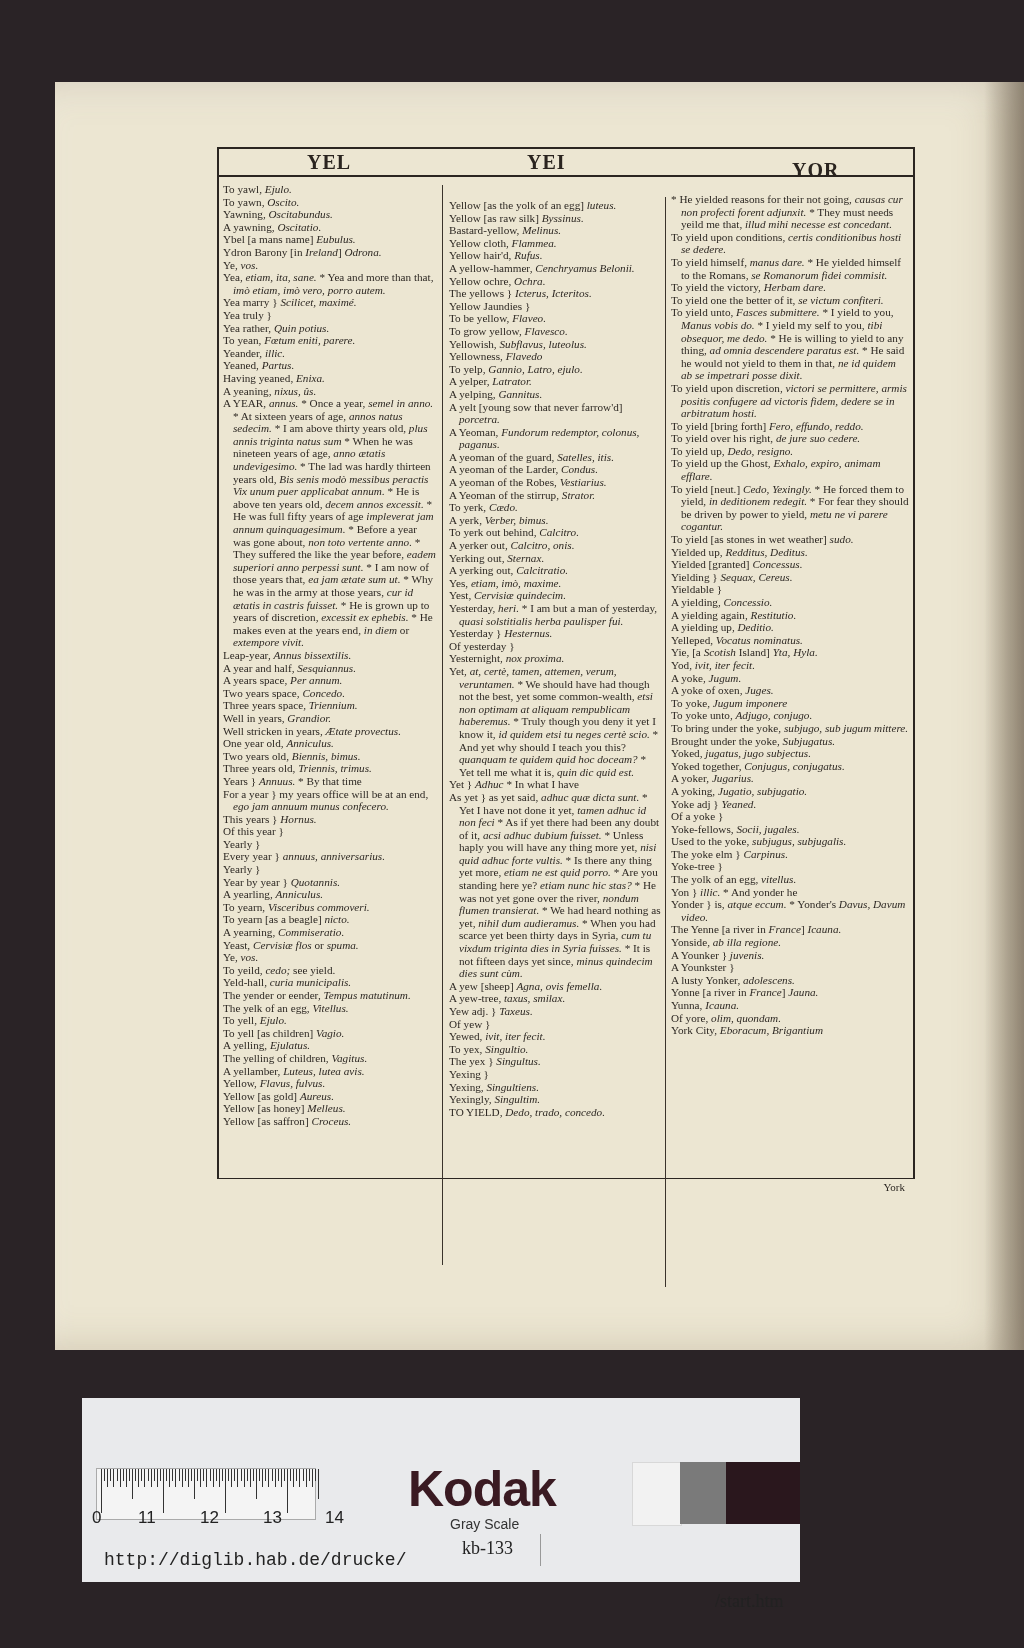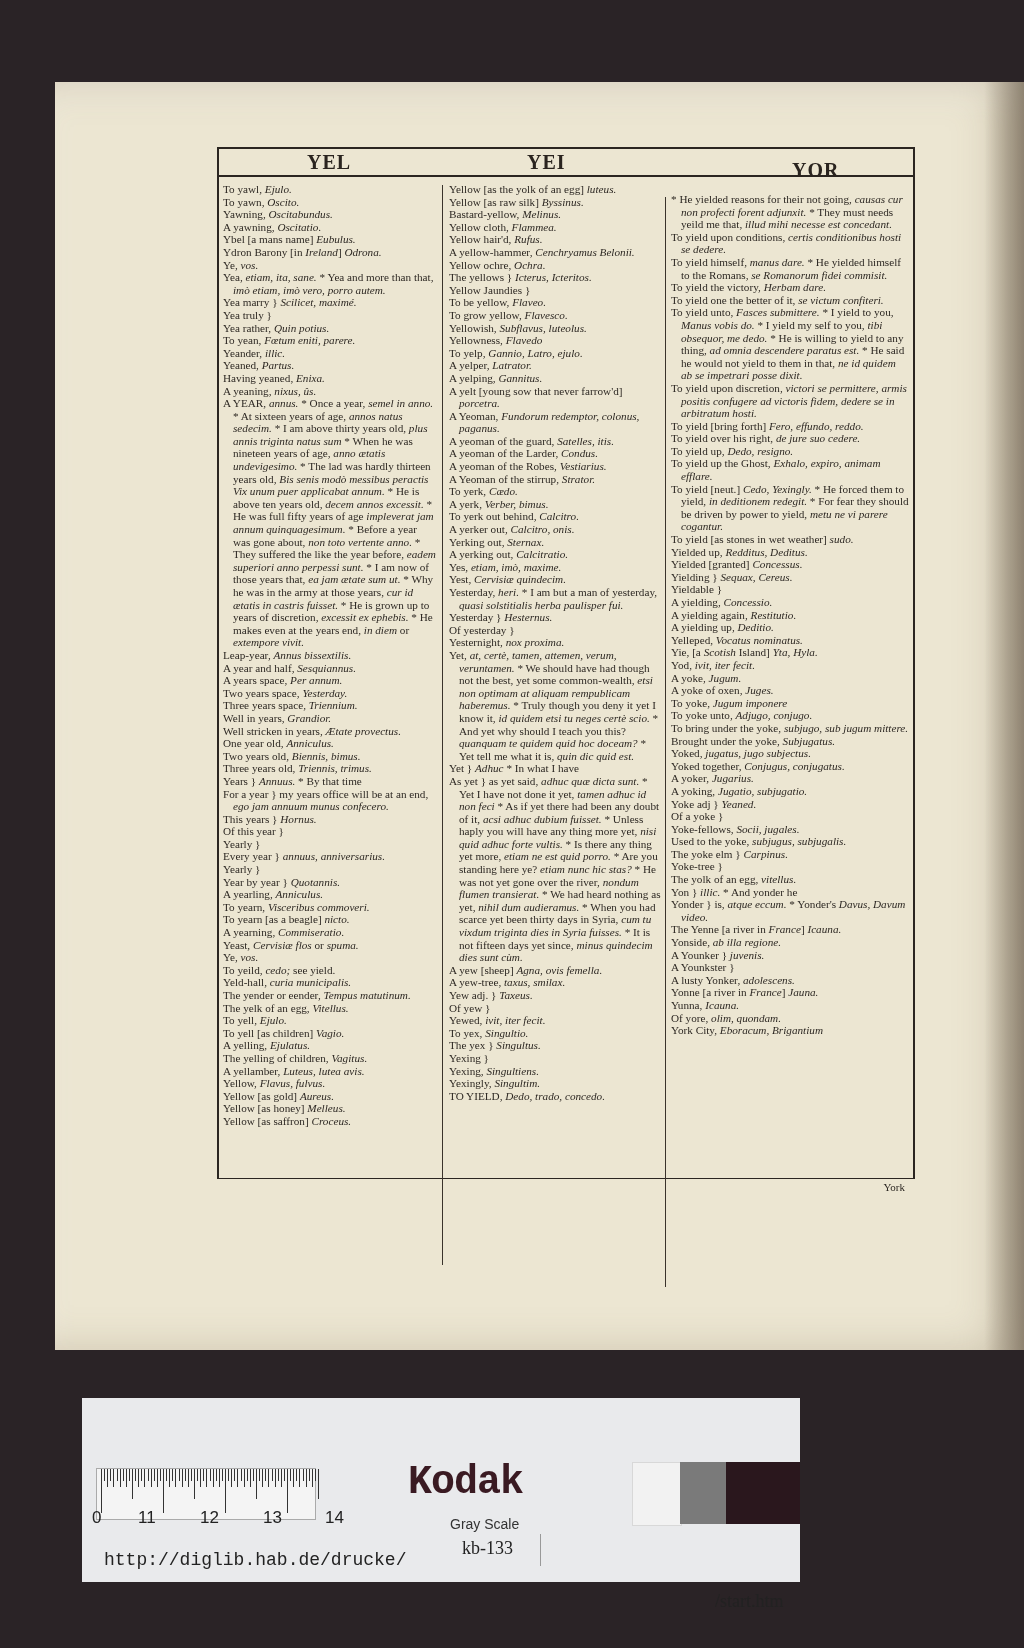--- a/index.html
+++ b/index.html
@@ -31,21 +31,21 @@
   .head {
     position:absolute; top:4px; font-size:20px; font-weight:bold; color:#2a241f; letter-spacing:1px;
   }
   .head.l { left:90px; }
   .head.m { left:310px; }
   .head.r { left:575px; top:12px; }
   .col {
     position:absolute; top:36px; font-size:11.2px; line-height:12.6px; color:#2d2823;
   }
   .col.c1 { left:6px; width:214px; }
-  .col.c2 { left:232px; width:212px; top:36px; }
+  .col.c2 { left:232px; width:212px; top:52px; }
   .col.c3 { left:454px; width:238px; top:46px; }
   .entry { margin:0; padding-left:10px; text-indent:-10px; }
   .entry i { font-style:italic; }
   .catch { position:absolute; right:10px; bottom:-14px; font-size:11px; color:#2d2823; }
 
   .target {
     position:absolute; left:82px; top:1398px; width:718px; height:184px;
     background:#e9eaec;
   }
   .lib-title {
@@ -53,22 +53,22 @@
     font-size:31px; color:#3a2025; letter-spacing:0.3px;
   }
   .ruler {
     position:absolute; left:14px; top:70px; width:218px; height:50px;
     border:1px solid #aaa; background:#f4f4f4;
   }
   .ruler .tick { position:absolute; top:0; width:1px; background:#333; }
   .ruler-labels { position:absolute; left:10px; top:110px; width:270px; height:20px; font-family:"Liberation Sans", sans-serif; font-size:17px; color:#222; }
   .ruler-labels span { position:absolute; top:0; }
   .kodak {
-    position:absolute; left:326px; top:62px; font-family:Liberation Mono, monospace; font-weight:bold;
-    font-size:40px; color:#3a1a22; letter-spacing:-1px;
+    position:absolute; left:326px; top:62px; font-family:Liberation Sans, sans-serif; font-weight:bold;
+    font-size:50px; color:#3a1a22; letter-spacing:-1px;
   }
   .grayscale {
     position:absolute; left:368px; top:118px; font-family:"Liberation Sans", sans-serif; font-size:14px; color:#333;
   }
   .swatch { position:absolute; top:64px; height:62px; }
   .sw1 { left:550px; width:48px; background:#f2f2f2; border:1px solid #d8d8d8; }
   .sw2 { left:598px; width:46px; background:#7a7a7a; }
   .sw3 { left:644px; width:74px; background:#2a171d; }
   .url-left { position:absolute; left:22px; top:152px; font-family:Liberation Mono, monospace; font-size:18px; color:#222; }
   .kb { position:absolute; left:380px; top:140px; font-family:"Liberation Serif", serif; font-size:18px; color:#222; }
@@ -107,21 +107,21 @@
         <p class="entry">Yea rather, <i>Quin potius.</i></p>
         <p class="entry">To yean, <i>Fœtum eniti, parere.</i></p>
         <p class="entry">Yeander, <i>illic.</i></p>
         <p class="entry">Yeaned, <i>Partus.</i></p>
         <p class="entry">Having yeaned, <i>Enixa.</i></p>
         <p class="entry">A yeaning, <i>nixus, ûs.</i></p>
         <p class="entry">A YEAR, <i>annus.</i> * Once a year, <i>semel in anno.</i> * At sixteen years of age, <i>annos natus sedecim.</i> * I am above thirty years old, <i>plus annis triginta natus sum</i> * When he was nineteen years of age, <i>anno ætatis undevigesimo.</i> * The lad was hardly thirteen years old, <i>Bis senis modò messibus peractis Vix unum puer applicabat annum.</i> * He is above ten years old, <i>decem annos excessit.</i> * He was full fifty years of age <i>impleverat jam annum quinquagesimum.</i> * Before a year was gone about, <i>non toto vertente anno.</i> * They suffered the like the year before, <i>eadem superiori anno perpessi sunt.</i> * I am now of those years that, <i>ea jam ætate sum ut.</i> * Why he was in the army at those years, <i>cur id ætatis in castris fuisset.</i> * He is grown up to years of discretion, <i>excessit ex ephebis.</i> * He makes even at the years end, <i>in diem</i> or <i>extempore vivit.</i></p>
         <p class="entry">Leap-year, <i>Annus bissextilis.</i></p>
         <p class="entry">A year and half, <i>Sesquiannus.</i></p>
         <p class="entry">A years space, <i>Per annum.</i></p>
-        <p class="entry">Two years space, <i>Yesterday.</i></p>
+        <p class="entry">Two years space, <i>Concedo.</i></p>
         <p class="entry">Three years space, <i>Triennium.</i></p>
         <p class="entry">Well in years, <i>Grandior.</i></p>
         <p class="entry">Well stricken in years, <i>Ætate provectus.</i></p>
         <p class="entry">One year old, <i>Anniculus.</i></p>
         <p class="entry">Two years old, <i>Biennis, bimus.</i></p>
         <p class="entry">Three years old, <i>Triennis, trimus.</i></p>
         <p class="entry">Years } <i>Annuus.</i> * By that time</p>
         <p class="entry">For a year } my years office will be at an end, <i>ego jam annuum munus confecero.</i></p>
         <p class="entry">This years } <i>Hornus.</i></p>
         <p class="entry">Of this year }</p>

